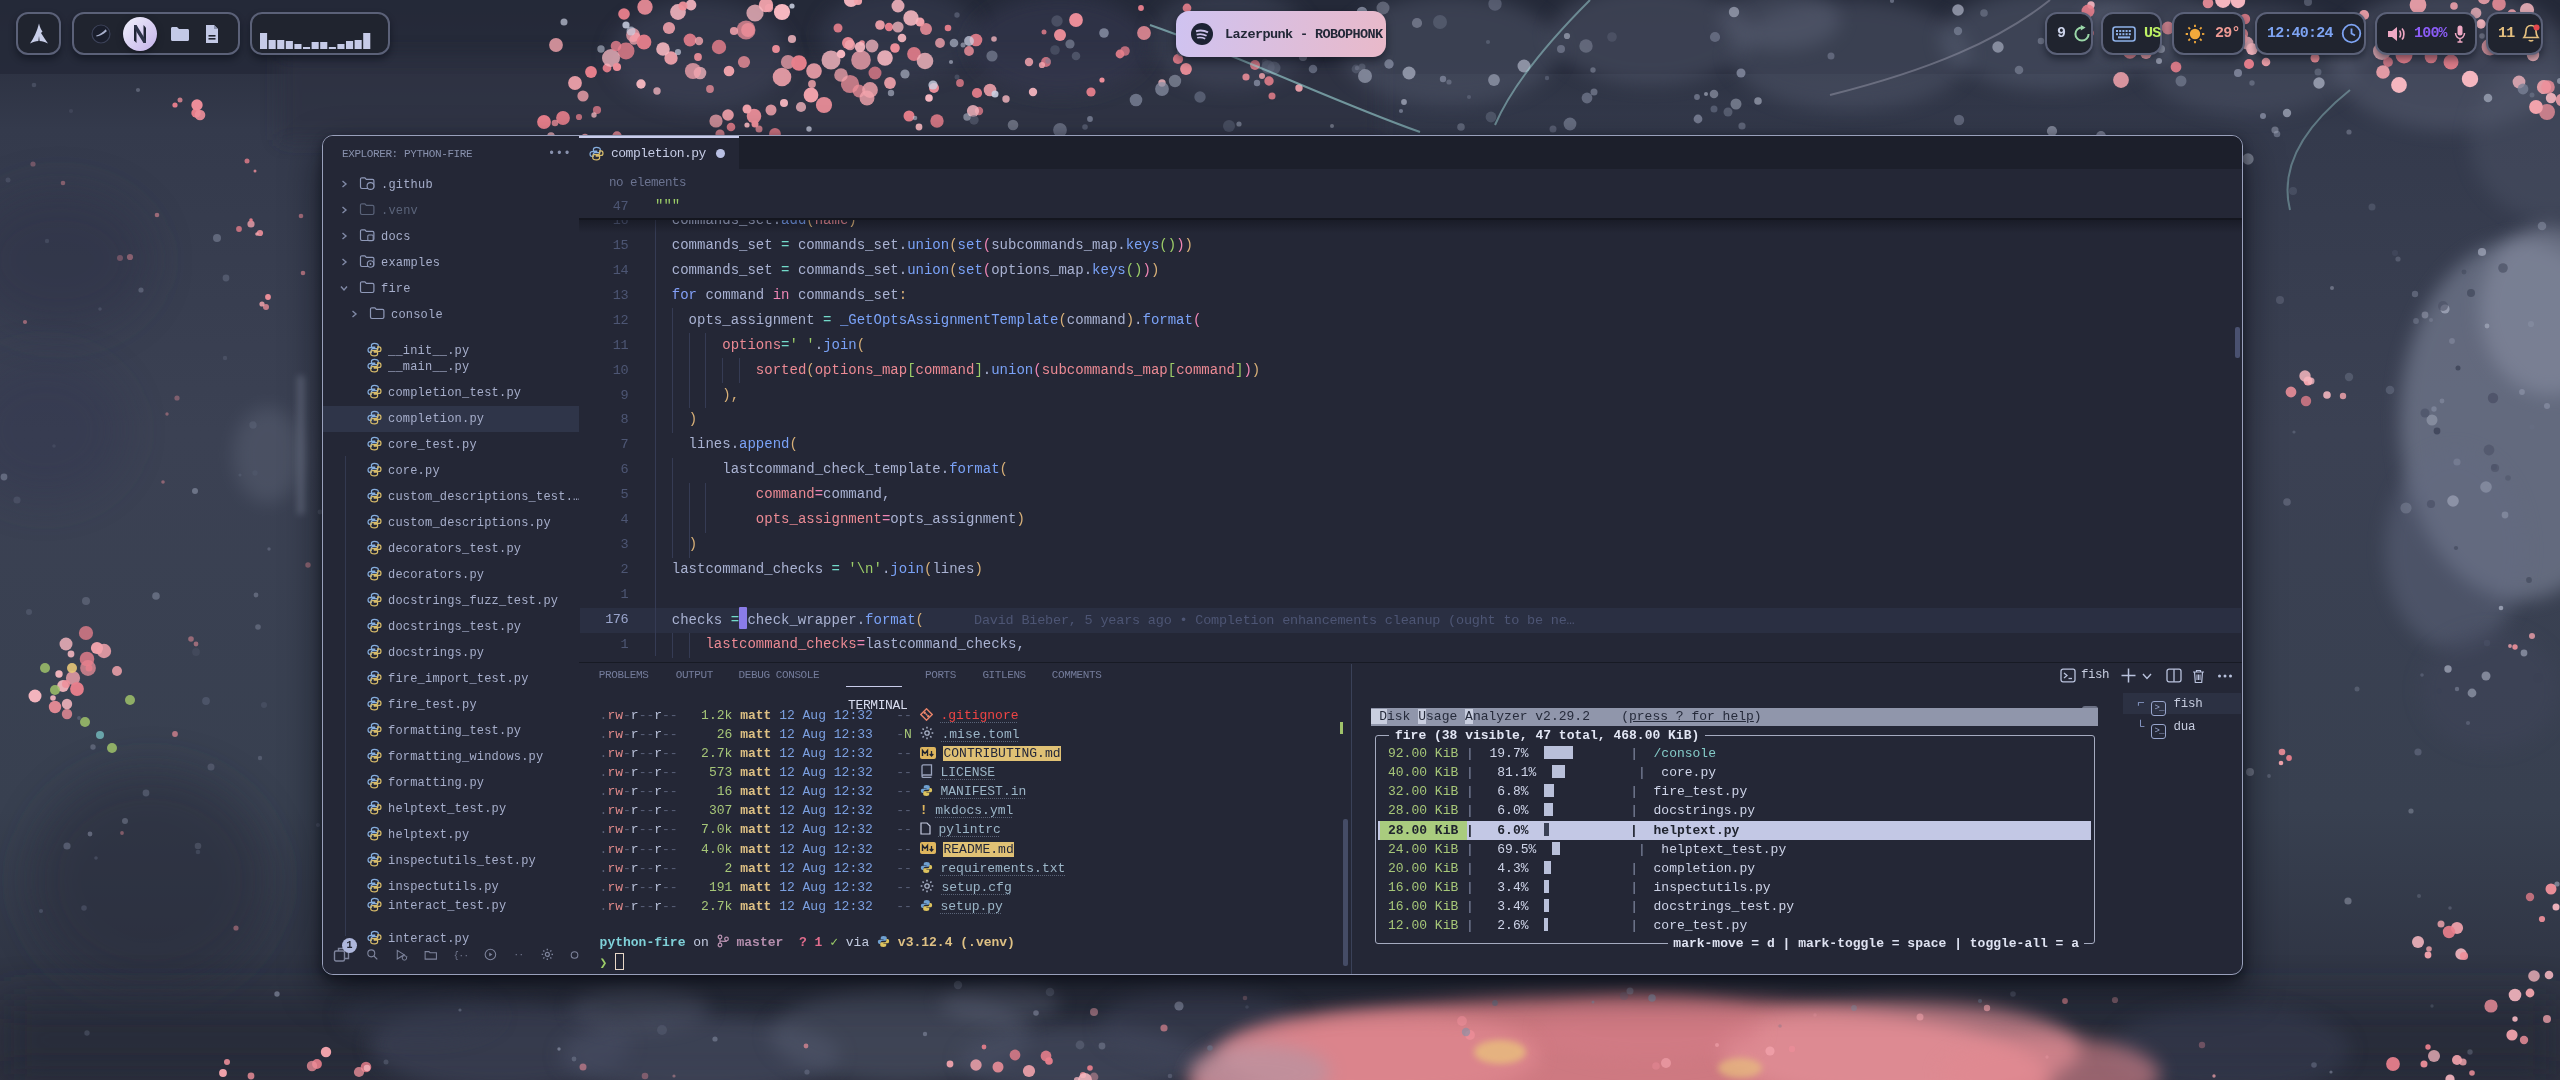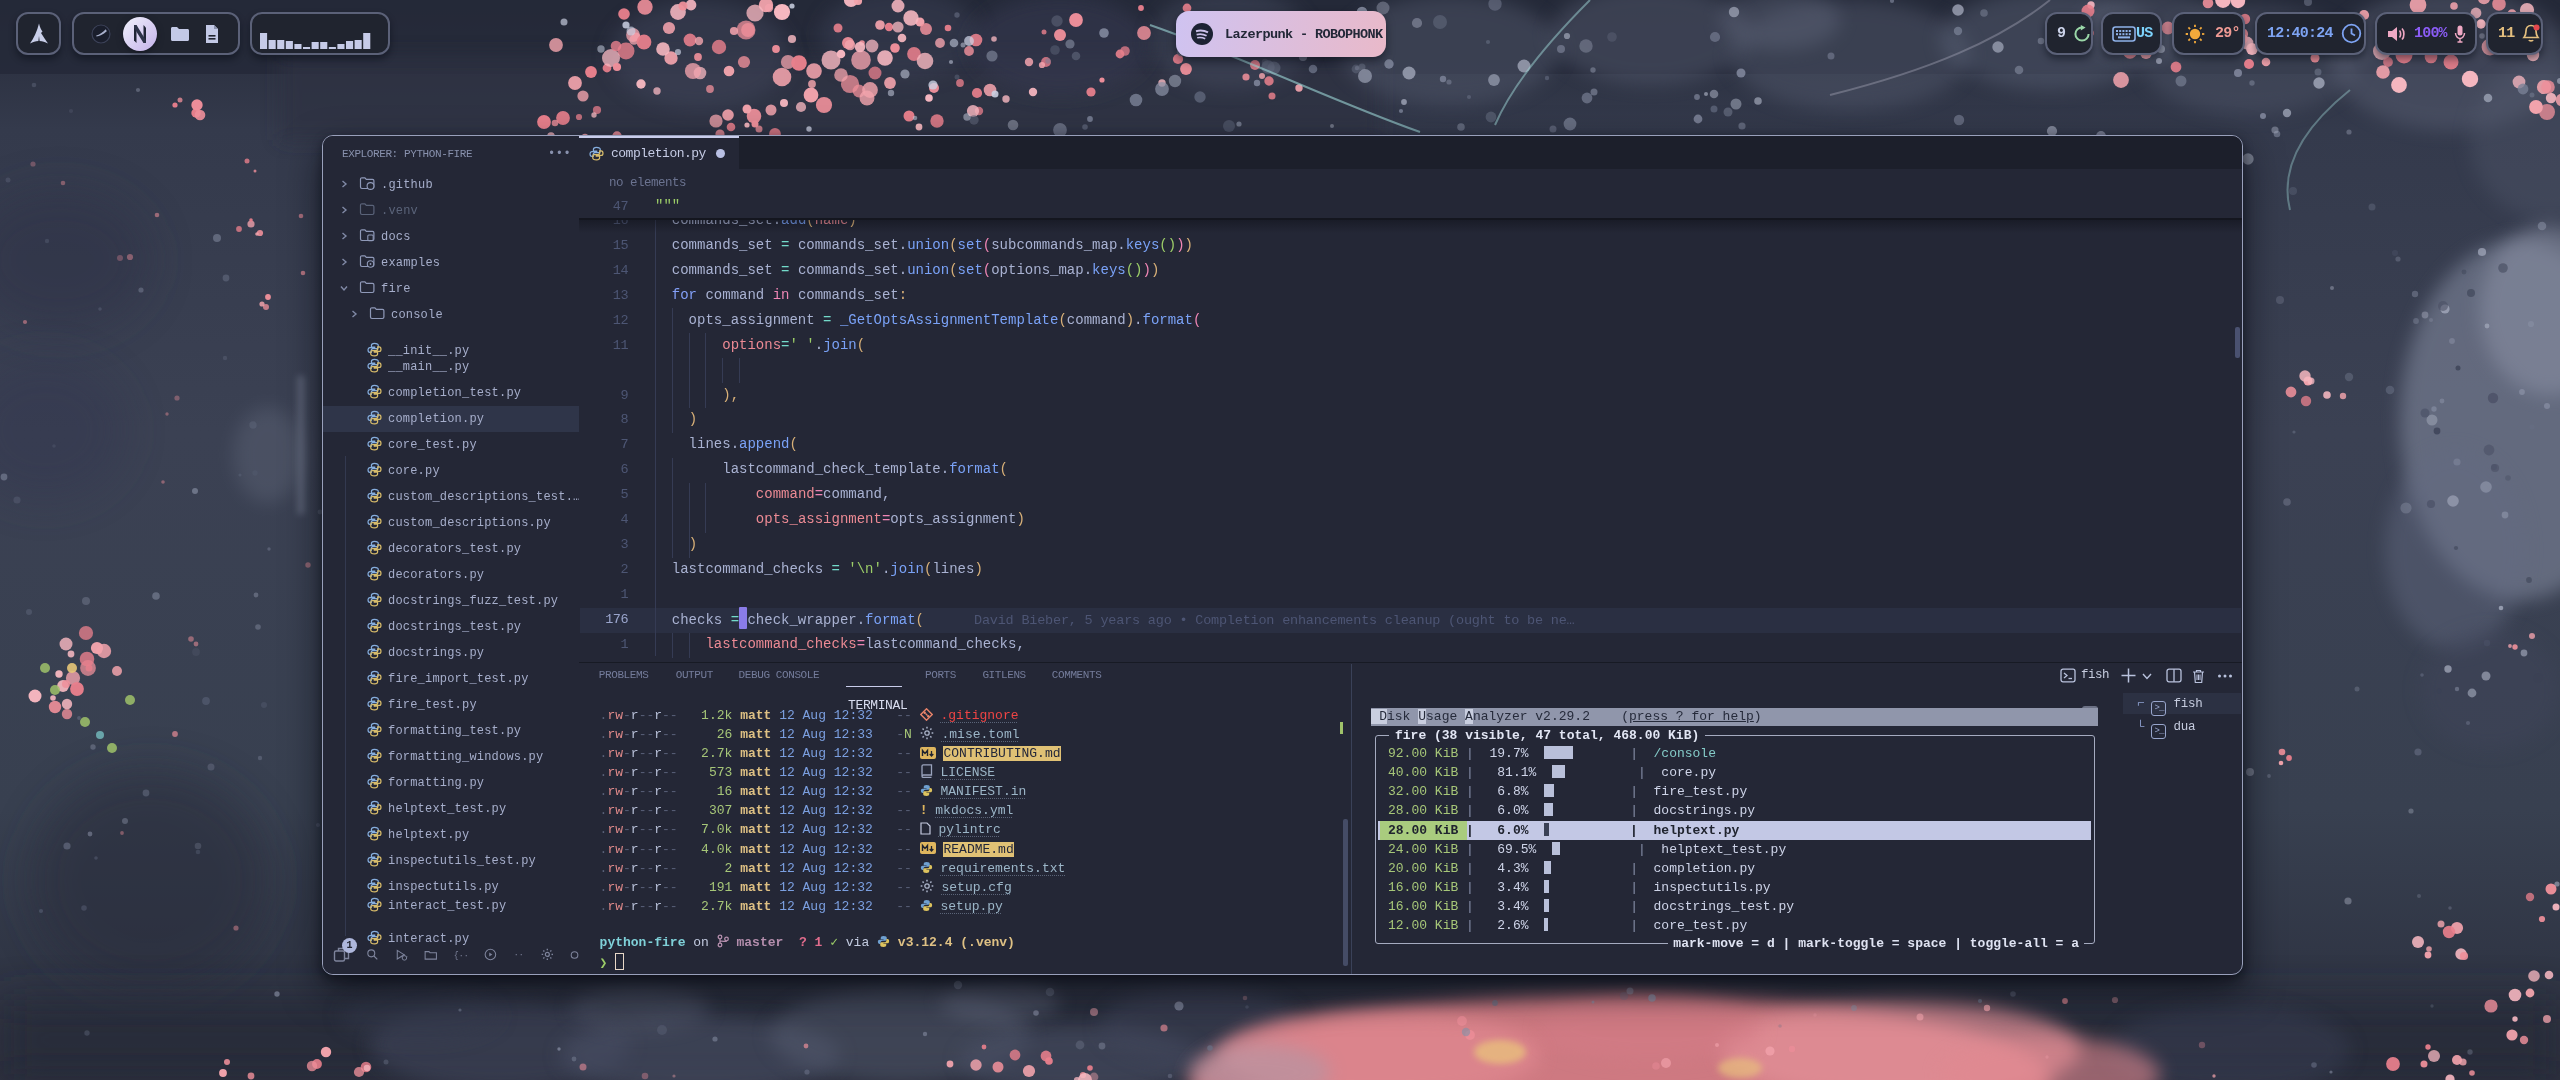--- a/index.html
+++ b/index.html
@@ -811,21 +811,21 @@
           <rect x="13.600000000000001" y="5" width="2" height="2"></rect>
           <rect x="16.8" y="5" width="2" height="2"></rect>
           <rect x="4.0" y="8.2" width="2" height="2"></rect>
           <rect x="7.2" y="8.2" width="2" height="2"></rect>
           <rect x="10.4" y="8.2" width="2" height="2"></rect>
           <rect x="13.600000000000001" y="8.2" width="2" height="2"></rect>
           <rect x="16.8" y="8.2" width="2" height="2"></rect>
           <rect x="6" y="11.4" width="12" height="2"></rect>
         </g>
       </svg></span>
-    <span style="color:#7dd3fc" class="bt">US</span>
+    <span style="margin-left:8px;color:#bef264" class="bt">US</span>
   </div>
 <div class="w" style="left:2172px;width:73px;">
     <span style="line-height:0;margin-left:10px"><svg width="22" height="22" viewBox="0 0 22 22" style="">
         <circle cx="11" cy="11" r="5.2" fill="#f2a93b"></circle>
         <g stroke="#f2a93b" stroke-width="1.8">
           <line x1="18.0" y1="11.0" x2="20.3" y2="11.0"></line>
           <line x1="15.9517178841704" y1="15.947776267737563" x2="17.578710903254958" y2="17.573474184279902"></line>
           <line x1="11.005574286975133" y1="17.999997780522843" x2="11.00740583840982" y2="20.29999705126606"></line>
           <line x1="6.056168486259963" y1="15.955656360539024" x2="4.431766703173952" y2="17.583943450430418"></line>
           <line x1="4.000008877907224" y1="11.011148570415408" x2="1.7000117949338822" y2="11.014811672123328"></line>
@@ -1133,20 +1133,24 @@
       <span class="ln" style="">13</span>
       <span class="cd">  <i class="V">for</i> command <i class="P">in</i> commands_set<i class="O">:</i></span>
     </div>
 <div class="row" style="top:171.7px">
       <span class="ln" style="">12</span>
       <span class="cd">    opts_assignment <i class="T">=</i> <i class="B">_GetOptsAssignmentTemplate</i><i class="O">(</i>command<i class="O">)</i>.<i class="B">format</i><i class="P">(</i></span>
     </div>
 <div class="row" style="top:196.7px">
       <span class="ln" style="">11</span>
       <span class="cd">        <i class="K">options</i><i class="T">=</i><i class="G">' '</i>.<i class="B">join</i><i class="O">(</i></span>
+    </div>
+<div class="row" style="top:221.6px">
+      <span class="ln" style="">10</span>
+      <span class="cd">            <i class="K">sorted</i><i class="O">(</i><i class="K">options_map</i><i class="G">[</i><i class="K">command</i><i class="G">]</i>.<i class="B">union</i><i class="P">(</i><i class="K">subcommands_map</i><i class="G">[</i><i class="K">command</i><i class="G">]</i><i class="P">)</i><i class="O">)</i></span>
     </div>
 <div class="row" style="top:246.5px">
       <span class="ln" style="">9</span>
       <span class="cd">        <i class="O">),</i></span>
     </div>
 <div class="row" style="top:271.4px">
       <span class="ln" style="">8</span>
       <span class="cd">    <i class="O">)</i></span>
     </div>
 <div class="row" style="top:296.4px">

